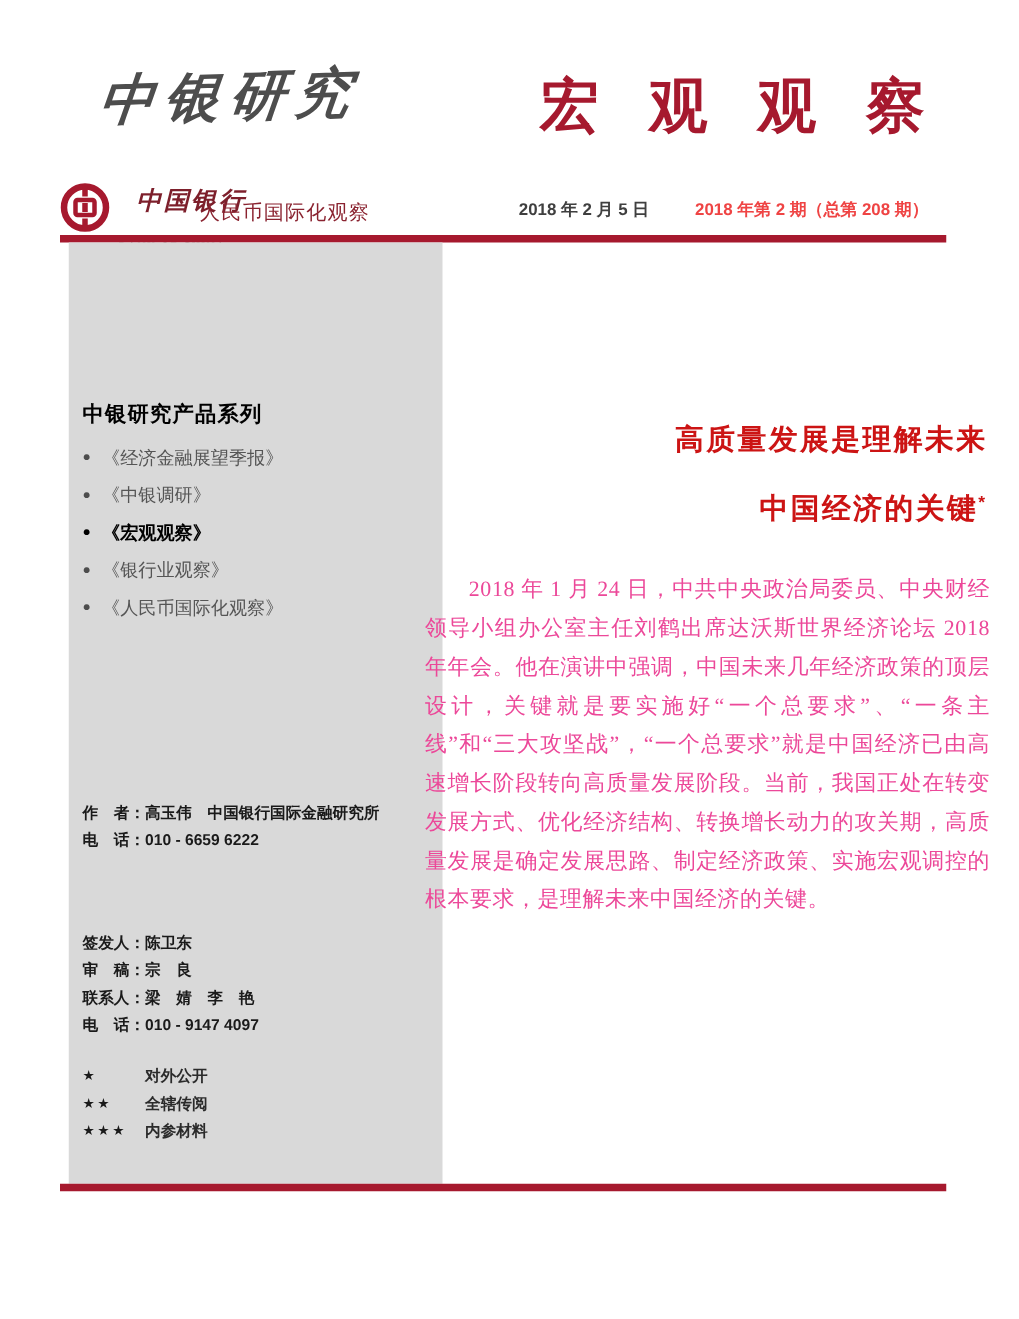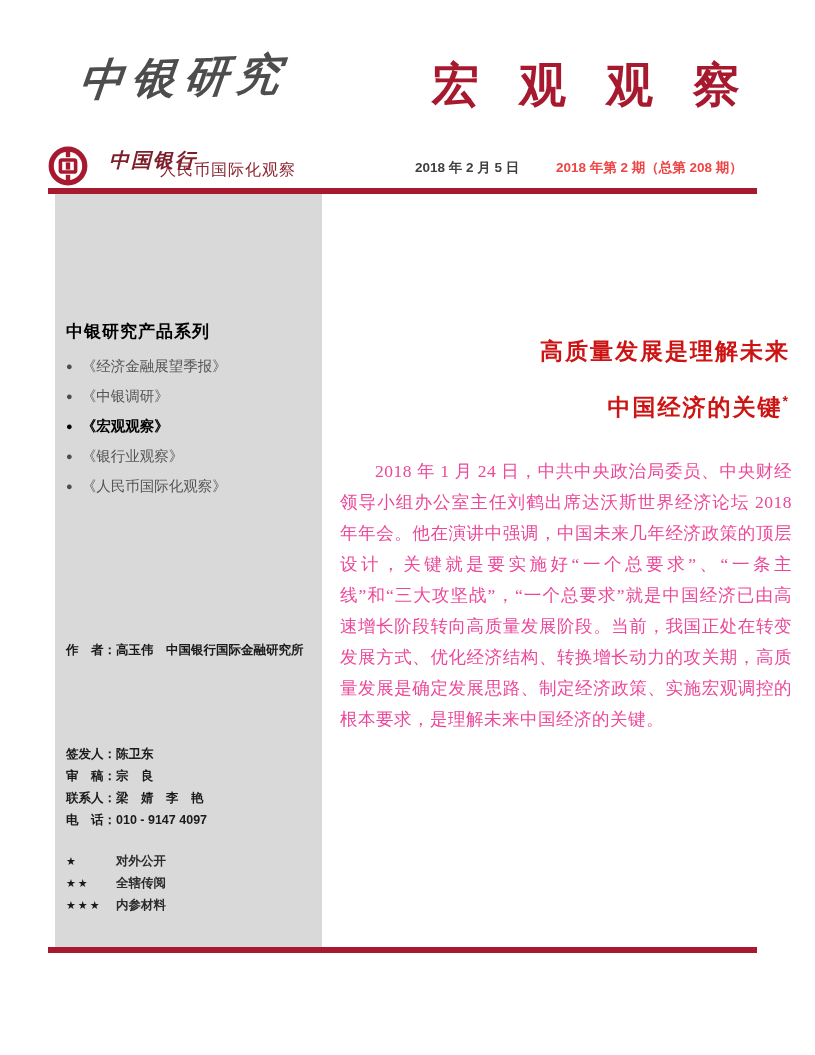--- a/index.html
+++ b/index.html
@@ -55,20 +55,21 @@
   }
   .rule{
     position:absolute;left:48px;width:709px;height:6px;background:#A6192E;
   }
   .rule-top{top:188px;}
   .rule-bottom{top:947px;}
   
   .sidebar{
     position:absolute;left:55px;top:194px;width:267px;height:753px;
     background:#D9D9D9;
+    padding-left:32px;
   }
   .series-title{
     position:absolute;left:11px;top:126px;
     font-size:17px;font-weight:bold;color:#000;letter-spacing:1px;
   }
   .series-list{
     position:absolute;left:11px;top:163px;margin:0;padding:0;list-style:none;
   }
   .series-item{
     display:flex;align-items:center;
@@ -161,20 +162,21 @@
         <span>《银行业观察》</span>
       </li>
       <li class="series-item">
         <span class="bullet">●</span>
         <span>《人民币国际化观察》</span>
       </li>
     </ul>
 
     <div class="contact-block author-block">
       <div>作　者：高玉伟　中国银行国际金融研究所</div>
+      <div>电　话：010 - 6659 6222</div>
     </div>
 
     <div class="contact-block signer-block">
       <div>签发人：陈卫东</div>
       <div>审　稿：宗　良</div>
       <div>联系人：梁　婧　李　艳</div>
       <div>电　话：010 - 9147 4097</div>
     </div>
 
     <div class="stars-block">

